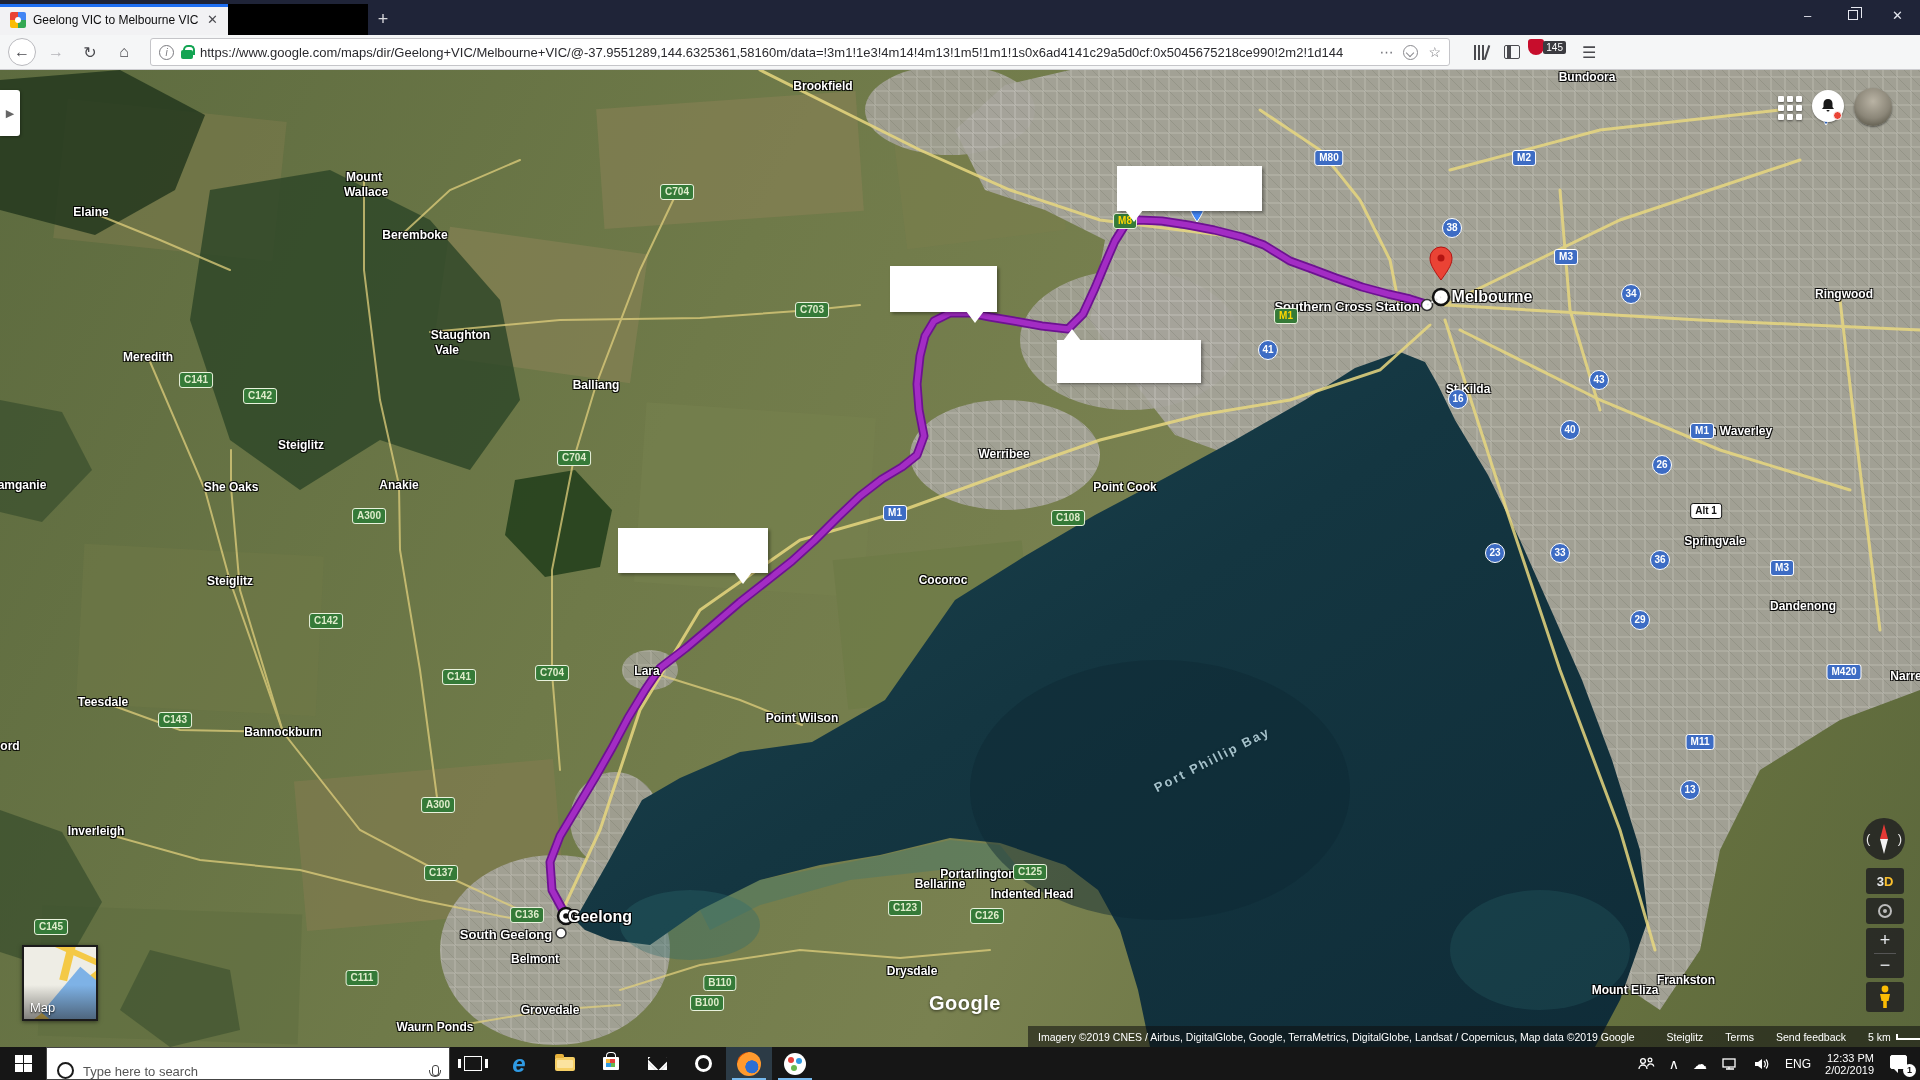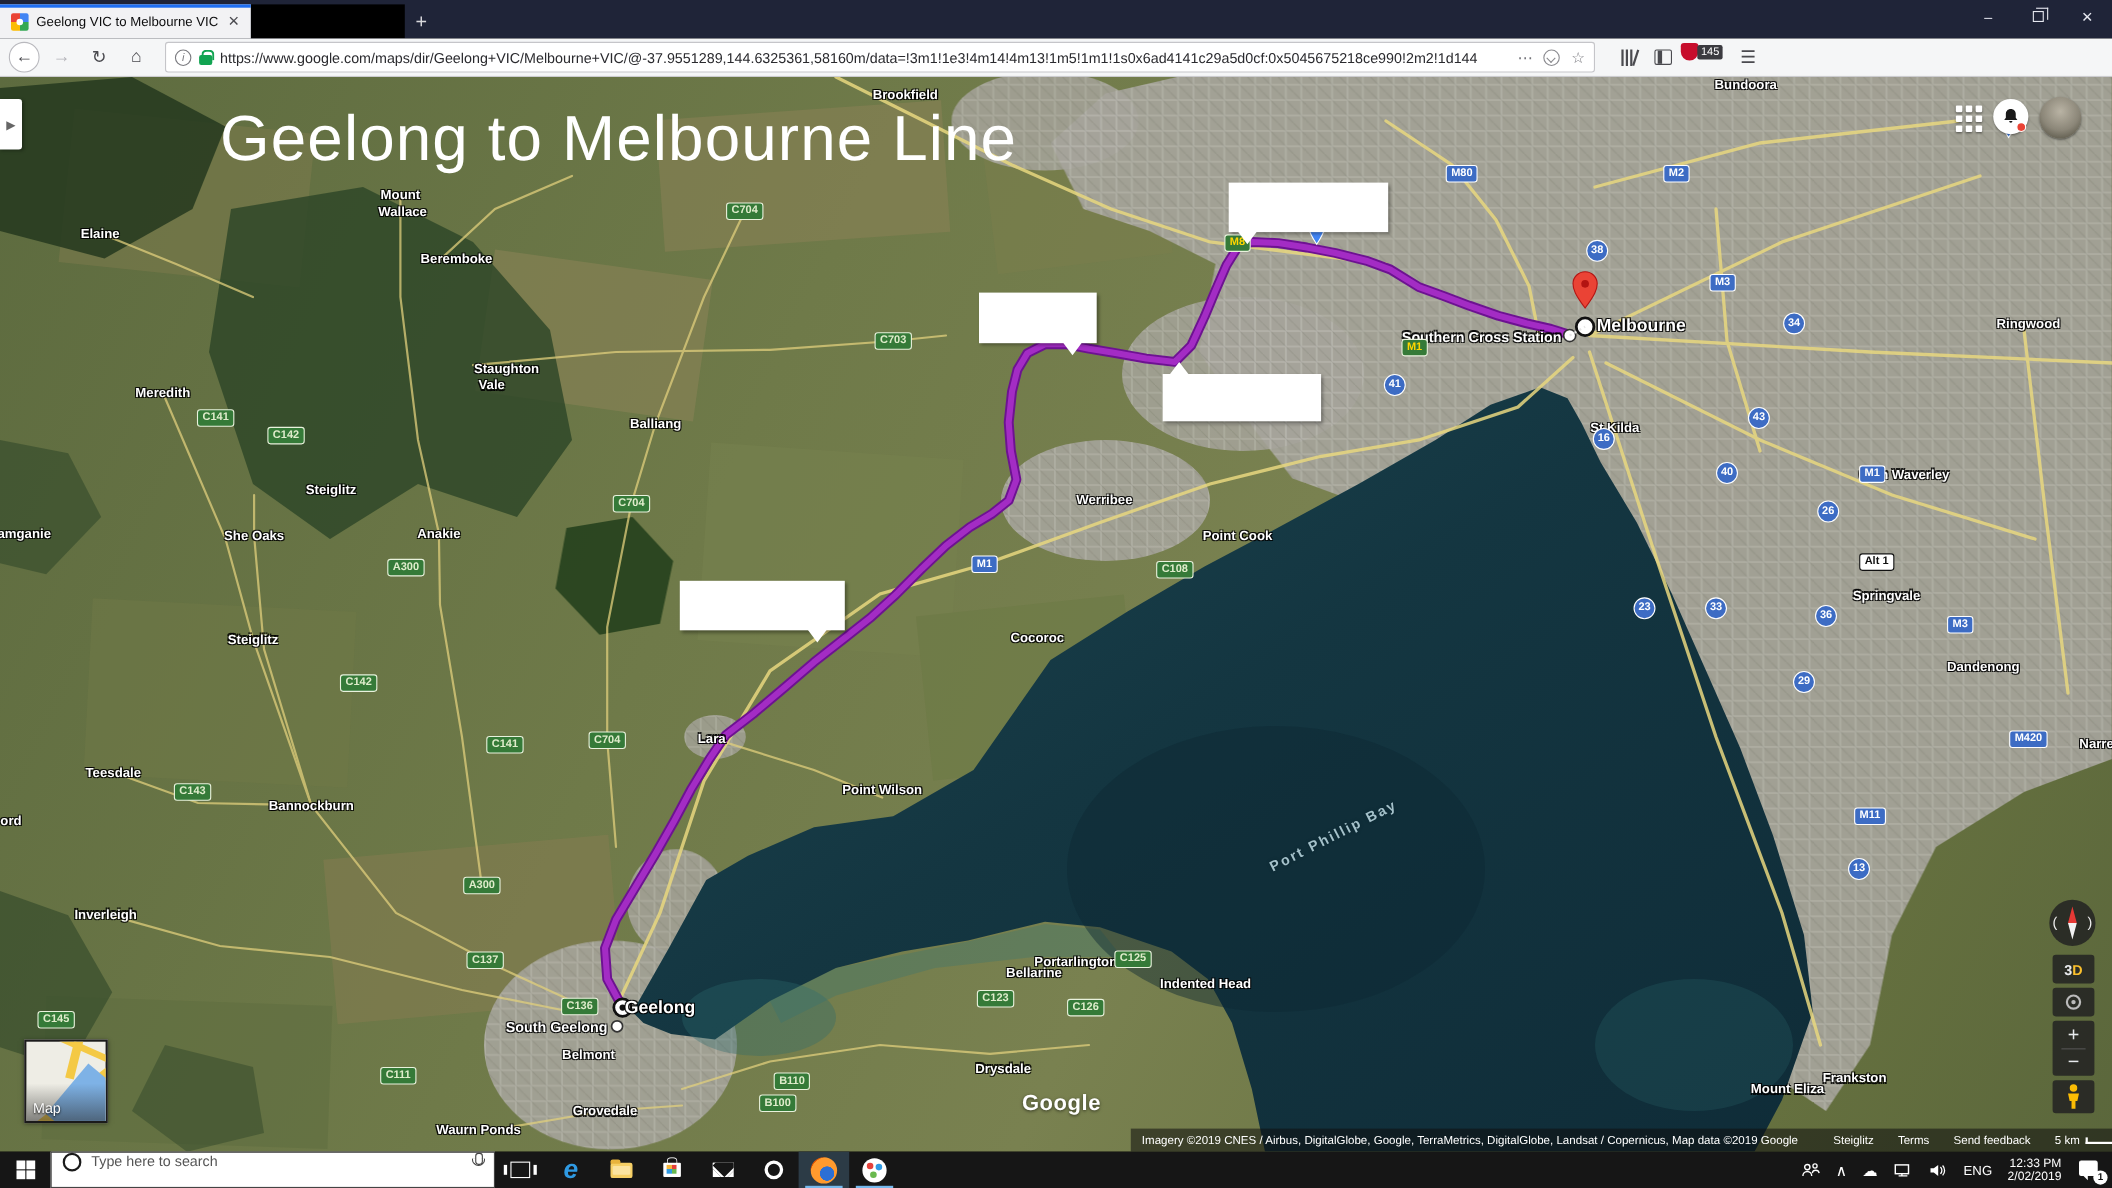--- a/index.html
+++ b/index.html
@@ -103,21 +103,21 @@
   .attrib{position:absolute;left:1028px;right:0;bottom:0;height:21px;background:rgba(15,15,15,.55);display:flex;align-items:center;gap:22px;padding:0 10px;color:#fff;font-size:10.5px;white-space:nowrap;}
   .attrib .imagery{margin-right:10px;}
   .scalebar{display:flex;align-items:center;gap:5px;}
   .scaleline{width:58px;height:6px;border-left:2px solid #fff;border-right:2px solid #fff;border-bottom:2px solid #fff;}
 
   
   .taskbar{position:absolute;left:0;top:1047px;width:1920px;height:33px;background:#161616;display:flex;align-items:stretch;color:#fff;}
   .tb-start{width:46px;display:flex;align-items:center;justify-content:center;}
   .win-logo{display:grid;grid-template-columns:8px 8px;grid-template-rows:8px 8px;gap:1px;}
   .win-logo i{background:#fff;}
-  .tb-search{width:404px;background:#fff;display:flex;align-items:flex-start;padding:0 10px;gap:9px;color:#555;font-size:13px;border:1px solid #444;}
+  .tb-search{width:404px;background:#fff;display:flex;align-items:flex-end;padding:0 10px;gap:9px;color:#555;font-size:13px;border:1px solid #444;}
   .cortana{width:17px;height:17px;border:2.5px solid #1a1a1a;border-radius:50%;}
   .tb-search .ph{flex:1;}
   .mic{width:10px;height:14px;position:relative;}
   .mic::before{content:"";position:absolute;left:3px;top:0;width:5px;height:9px;border:1.5px solid #444;border-radius:3px;}
   .mic::after{content:"";position:absolute;left:0px;top:5px;width:10px;height:6px;border:1.5px solid #444;border-top:none;border-radius:0 0 6px 6px;}
   .tb-ic{width:46px;display:flex;align-items:center;justify-content:center;position:relative;}
   .tb-ic.open::after{content:"";position:absolute;left:6px;right:6px;bottom:0;height:2px;background:#76b9ed;}
   .tb-ic.active{background:#2c3b46;}
   .taskview{width:18px;height:15px;border:1.5px solid #fff;position:relative;background:transparent;}
   .taskview::before,.taskview::after{content:"";position:absolute;top:2px;width:3px;height:9px;background:#fff;}
@@ -286,21 +286,20 @@
         <path d="M1441,210 C1432,198 1430,193 1430,188 a11,11 0 1 1 22,0 C1452,193 1450,198 1441,210 Z" fill="#ea4335" stroke="#b31412" stroke-width="1"></path>
         <circle cx="1441" cy="188" r="3.5" fill="#b31412" stroke="none" stroke-width="0"></circle>
         <path d="M1197,152 C1191,143 1190,140 1190,137 a7,7 0 1 1 14,0 C1204,140 1203,143 1197,152 Z" fill="#4285f4" stroke="#fff" stroke-width="1"></path>
         <circle cx="1197" cy="137" r="2.2" fill="#fff" stroke="none" stroke-width="0"></circle>
         <path d="M1826,55 C1820,46 1819,43 1819,40 a7,7 0 1 1 14,0 C1833,43 1832,46 1826,55 Z" fill="#4285f4" stroke="#fff" stroke-width="1"></path>
         <circle cx="1826" cy="40" r="2.2" fill="#fff" stroke="none" stroke-width="0"></circle>
         <line x1="1427" y1="235" x2="1441" y2="227" stroke="#e6e6e6" stroke-width="2" stroke-dasharray="2,3"></line>
       </g>
   </svg>
 
-  <div class="map-title">Geelong to Melbourne Line</div>
 
   <div class="overlay" id="label-layer">
       <div class="mlabel" style="left: 823px; top: 16px;">Brookfield</div>
       <div class="mlabel" style="left: 364px; top: 107px;">Mount</div>
       <div class="mlabel" style="left: 366px; top: 122px;">Wallace</div>
       <div class="mlabel" style="left: 397px; top: 165px; padding-left: 36px;">Beremboke</div>
       <div class="mlabel" style="left: 91px; top: 142px;">Elaine</div>
       <div class="mlabel" style="left: 445px; top: 265px; padding-left: 31px;">Staughton</div>
       <div class="mlabel" style="left: 447px; top: 280px;">Vale</div>
       <div class="mlabel" style="left: 148px; top: 287px;">Meredith</div>
@@ -312,21 +311,21 @@
       <div class="mlabel" style="left: 103px; top: 632px;">Teesdale</div>
       <div class="mlabel" style="left: 283px; top: 662px;">Bannockburn</div>
       <div class="mlabel" style="left: 96px; top: 761px;">Inverleigh</div>
       <div class="mlabel" style="left: 647px; top: 601px;">Lara</div>
       <div class="mlabel" style="left: 802px; top: 648px;">Point Wilson</div>
       <div class="mlabel" style="left: 943px; top: 510px;">Cocoroc</div>
       <div class="mlabel" style="left: 1004px; top: 384px;">Werribee</div>
       <div class="mlabel" style="left: 1125px; top: 417px;">Point Cook</div>
       <div class="mlabel" style="left: 978px; top: 804px;">Portarlington</div>
       <div class="mlabel" style="left: 940px; top: 814px;">Bellarine</div>
-      <div class="mlabel" style="left: 1096px; top: 824px;">Indented Head</div>
+      <div class="mlabel" style="left: 1032px; top: 824px;">Indented Head</div>
       <div class="mlabel" style="left: 912px; top: 901px;">Drysdale</div>
       <div class="mlabel" style="left: 535px; top: 889px;">Belmont</div>
       <div class="mlabel" style="left: 550px; top: 940px;">Grovedale</div>
       <div class="mlabel" style="left: 435px; top: 957px;">Waurn Ponds</div>
       <div class="mlabel" style="left: 1468px; top: 319px;">St Kilda</div>
       <div class="mlabel" style="left: 1731px; top: 361px;">Glen Waverley</div>
       <div class="mlabel" style="left: 1715px; top: 471px;">Springvale</div>
       <div class="mlabel" style="left: 1803px; top: 536px;">Dandenong</div>
       <div class="mlabel" style="left: 1686px; top: 863px; margin-top: 47px;">Frankston</div>
       <div class="mlabel" style="left: 1625px; top: 920px;">Mount Eliza</div>

